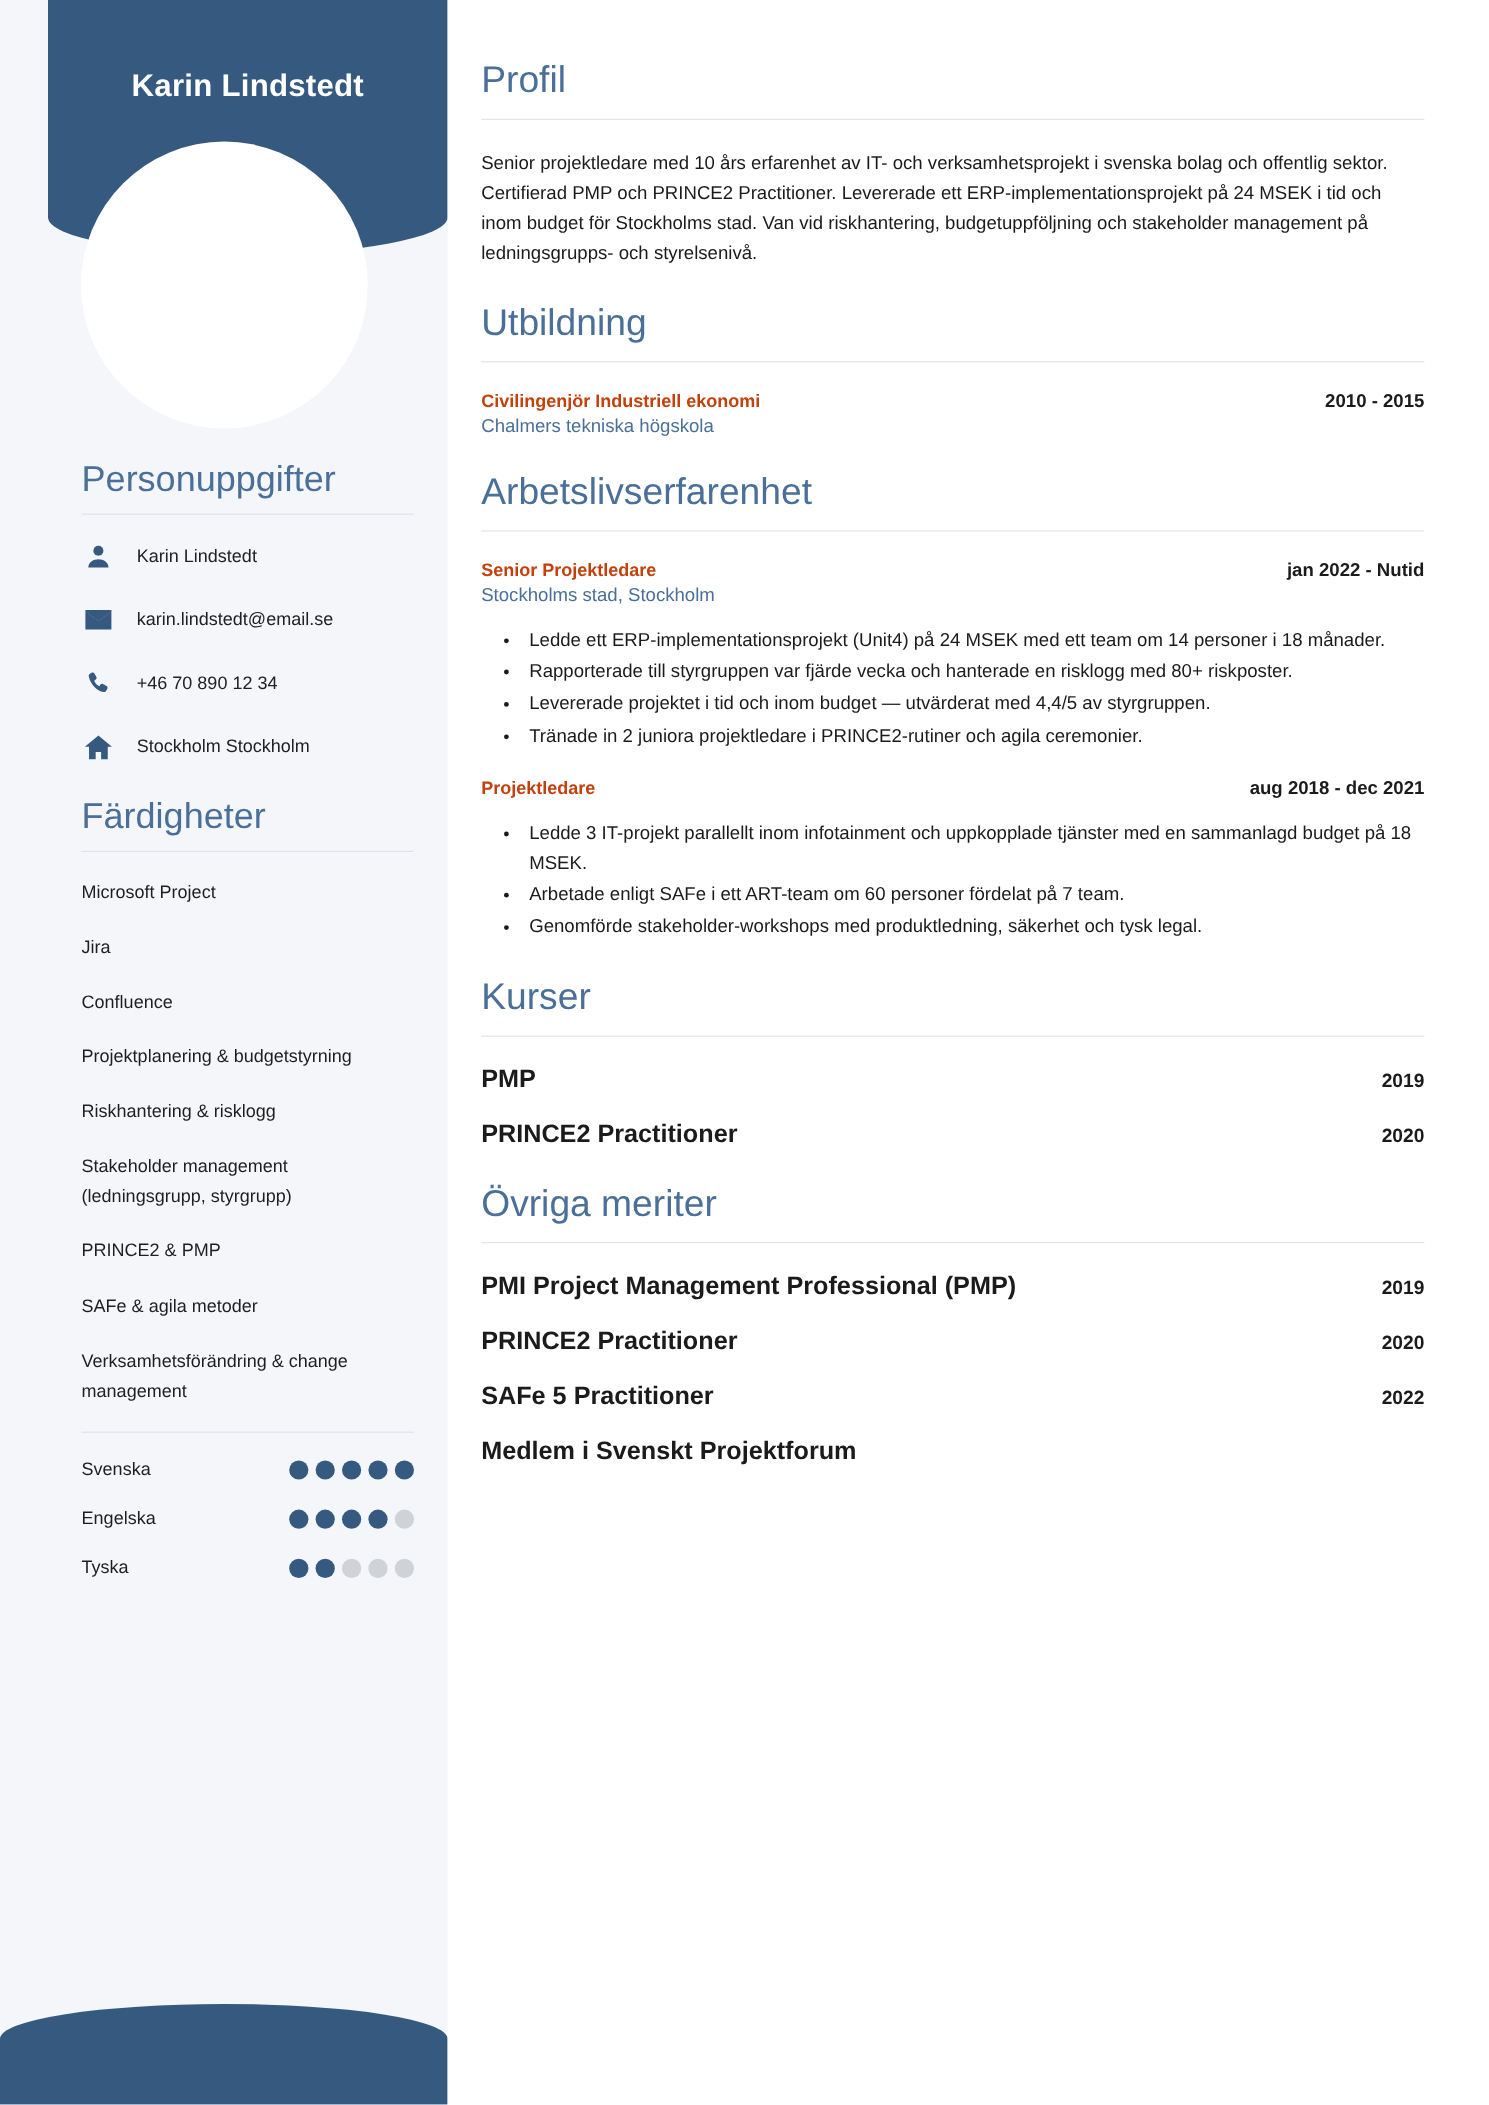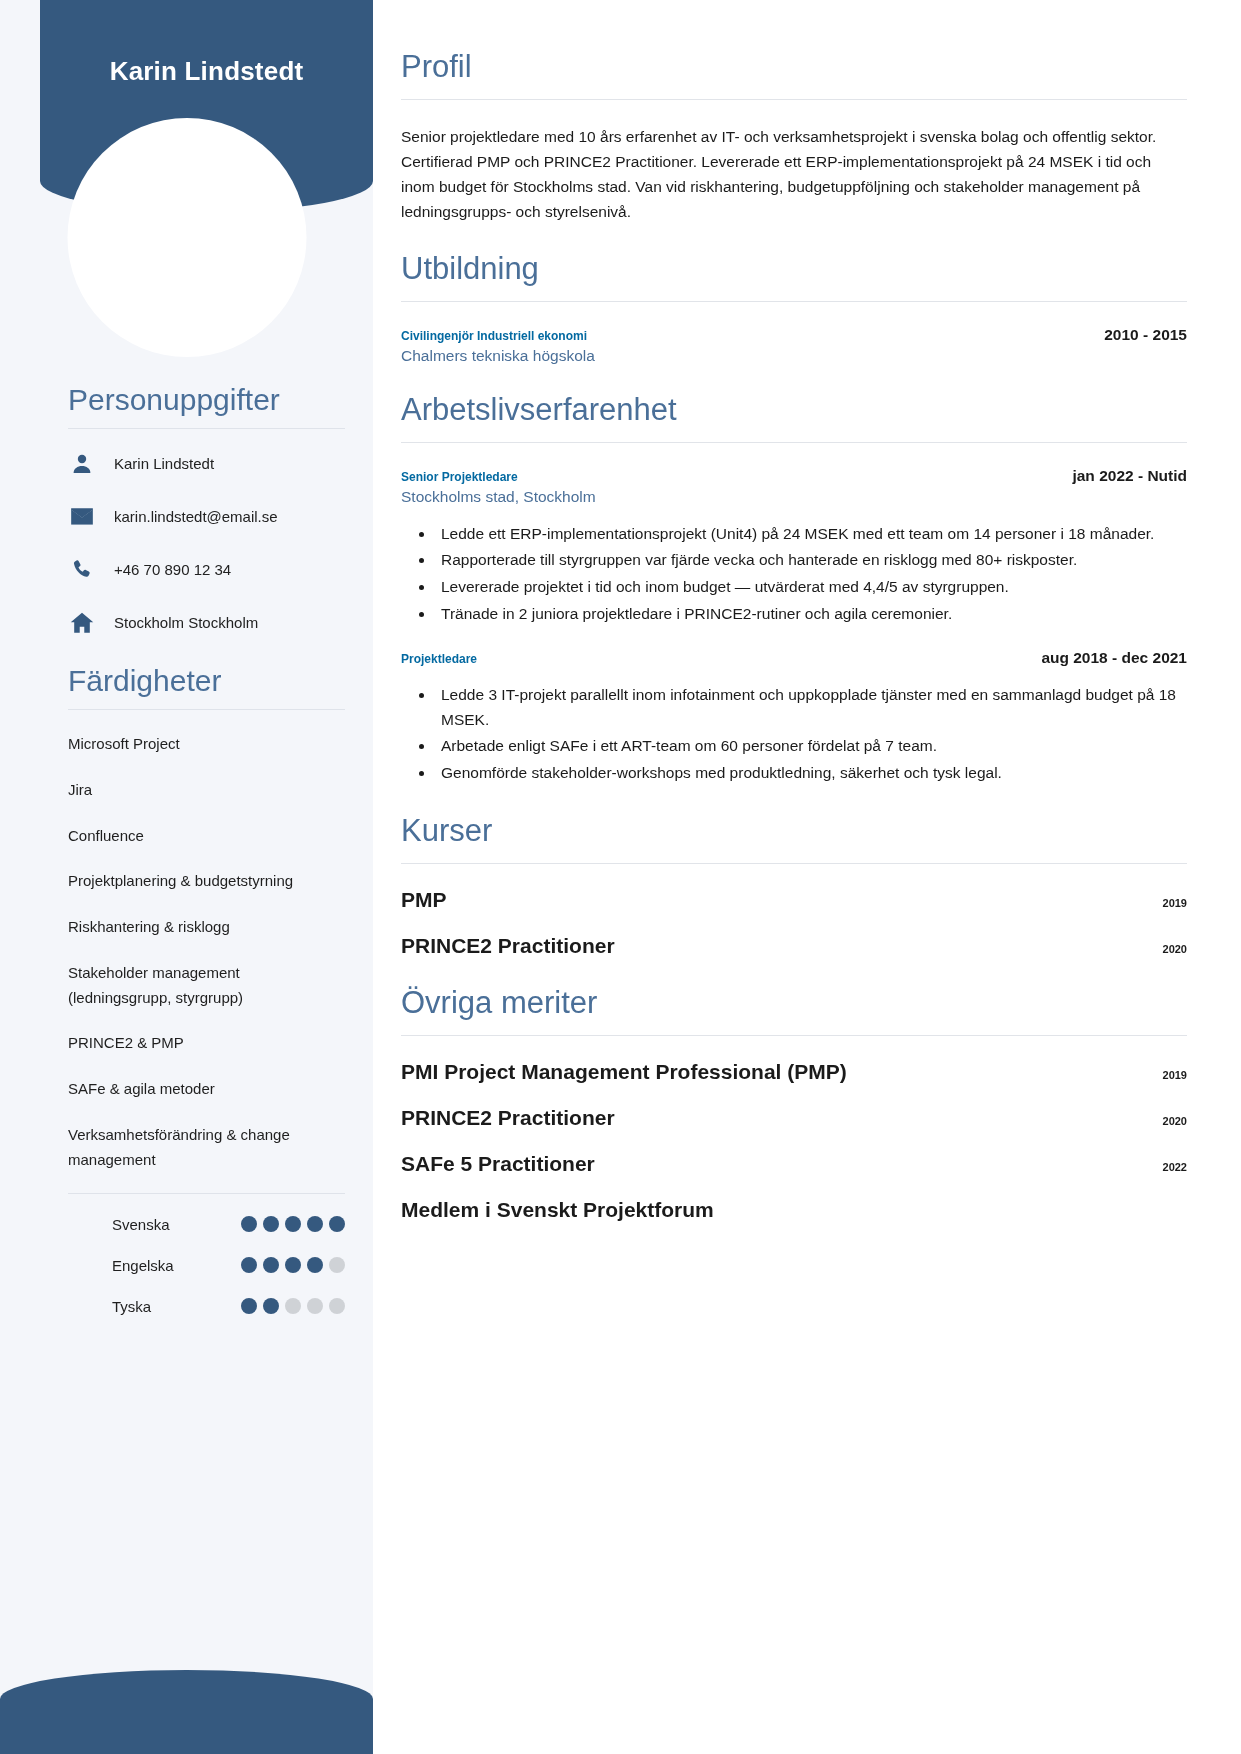--- a/index.html
+++ b/index.html
@@ -109,24 +109,23 @@
   .skill-item {
     font-size: 15px;
     color: #1f1f1f;
     line-height: 1.65;
     margin-bottom: 21px;
   }
 
   
   .lang-row {
     display: flex;
-    align-items: flex-start;
+    align-items: flex-end;
     justify-content: space-between;
     margin-bottom: 24px;
-    margin-left: 44px;
   }
   .lang-name {
     font-size: 15px;
     color: #1f1f1f;
   }
   .dots { display: flex; gap: 6px; }
   .dot {
     width: 16px; height: 16px;
     border-radius: 50%;
     background: #cfd2d6;
@@ -173,23 +172,23 @@
   }
 
   
   .entry-head {
     display: flex;
     justify-content: space-between;
     align-items: baseline;
     gap: 20px;
   }
   .entry-title {
-    font-size: 12px;
+    font-size: 15px;
     font-weight: bold;
-    color: #0369a1;
+    color: #c2410c;
   }
   .entry-date {
     font-size: 15.5px;
     font-weight: bold;
     color: #1b1b1b;
     white-space: nowrap;
   }
   .entry-sub {
     font-size: 15.5px;
     color: #4a6f98;
@@ -214,21 +213,21 @@
     align-items: baseline;
     margin-bottom: 22px;
     gap: 16px;
   }
   .simple-label {
     font-size: 21px;
     font-weight: bold;
     color: #1b1b1b;
   }
   .simple-year {
-    font-size: 11px;
+    font-size: 16px;
     font-weight: bold;
     color: #1b1b1b;
     white-space: nowrap;
   }
 </style>
 </head>
 <body>
 
 <div class="page">
 

